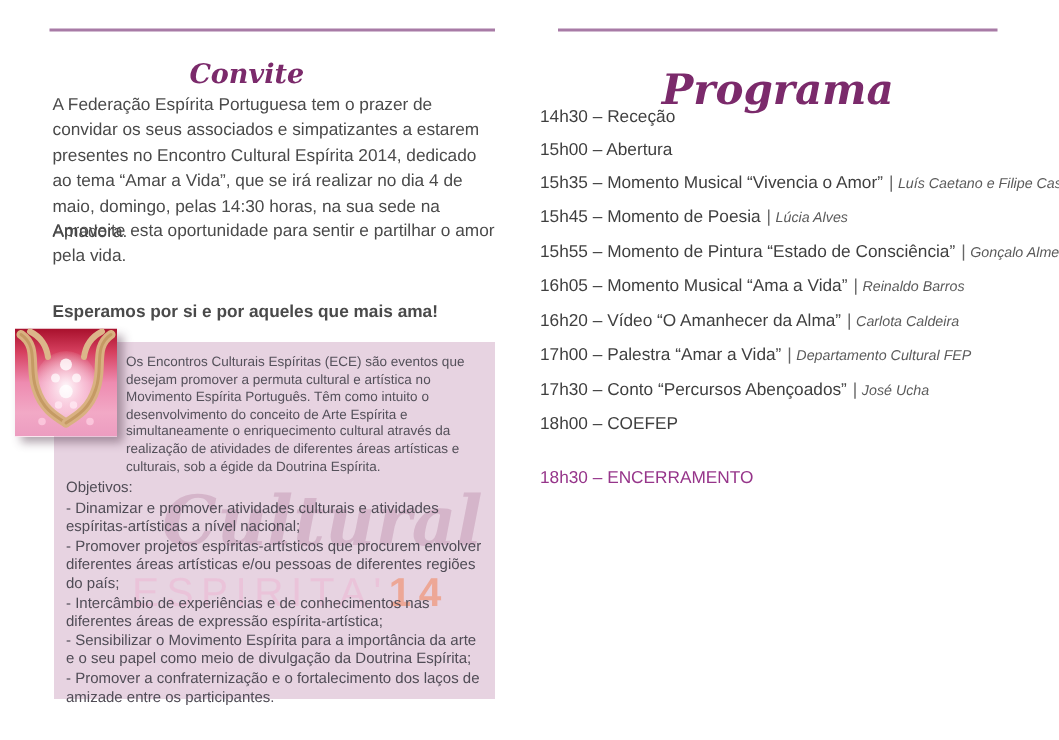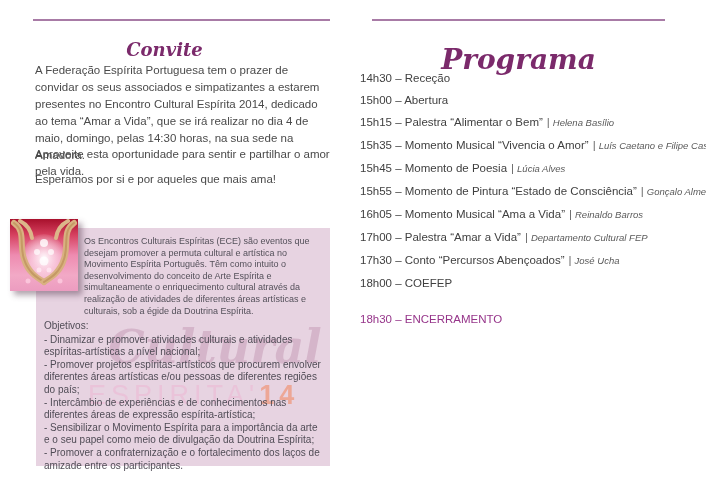--- a/index.html
+++ b/index.html
@@ -17,21 +17,21 @@
   }
   
   #left-rule{left:33px;top:19px;width:297px;}
   #convite-title{left:16px;top:27px;width:297px;font-size:18px;}
   .left-par{
     position:absolute;left:35px;width:296px;
     font-size:11.5px;line-height:17px;color:#4a4a4a;margin:0;
   }
   #left-p1{top:62px;}
   #left-p2{top:146px;}
-  #left-p3{top:171px;}
+  #left-p3{top:200px;font-weight:bold;}
 
   
   #info-box{
     position:absolute;left:36px;top:228px;width:294px;height:238px;
     background:#e7d3e1;
   }
   .wm{position:absolute;z-index:0;white-space:nowrap;font-weight:bold;}
   #wm-encontro{
     left:58px;top:58px;font-size:28px;letter-spacing:7px;
     color:rgba(255,242,250,0.55);font-weight:normal;
@@ -146,22 +146,22 @@
     <circle cx="50" cy="62" r="2.5" fill="#ffd3e6" opacity="0.7"></circle>
   </svg>
 </div>
 
 <div class="rule" id="right-rule"></div>
 <h1 class="script-title" id="programa-title">Programa</h1>
 
 <div id="schedule">
     <div class="sched-row"><span>14h30 – </span><span>Receção</span></div>
     <div class="sched-row"><span>15h00 – </span><span>Abertura</span></div>
-    <div class="sched-row"><span>15h15 – </span><span>Palestra “Alimentar o Bem”</span><span class="pipe">|</span><span class="presenter">Helena Basílio</span></div>
     <div class="sched-row"><span>15h35 – </span><span>Momento Musical “Vivencia o Amor”</span><span class="pipe">|</span><span class="presenter">Luís Caetano e Filipe Castro</span></div>
     <div class="sched-row"><span>15h45 – </span><span>Momento de Poesia</span><span class="pipe">|</span><span class="presenter">Lúcia Alves</span></div>
     <div class="sched-row"><span>15h55 – </span><span>Momento de Pintura “Estado de Consciência”</span><span class="pipe">|</span><span class="presenter">Gonçalo Almeida</span></div>
     <div class="sched-row"><span>16h05 – </span><span>Momento Musical “Ama a Vida”</span><span class="pipe">|</span><span class="presenter">Reinaldo Barros</span></div>
+    <div class="sched-row"><span>16h20 – </span><span>Vídeo “O Amanhecer da Alma”</span><span class="pipe">|</span><span class="presenter">Carlota Caldeira</span></div>
     <div class="sched-row"><span>17h00 – </span><span>Palestra “Amar a Vida”</span><span class="pipe">|</span><span class="presenter">Departamento Cultural FEP</span></div>
     <div class="sched-row"><span>17h30 – </span><span>Conto “Percursos Abençoados”</span><span class="pipe">|</span><span class="presenter">José Ucha</span></div>
     <div class="sched-row"><span>18h00 – </span><span>COEFEP</span></div>
     <div class="sched-row highlight encerramento"><span>18h30 – </span><span>ENCERRAMENTO</span></div>
   </div>
 
 </body></html>

